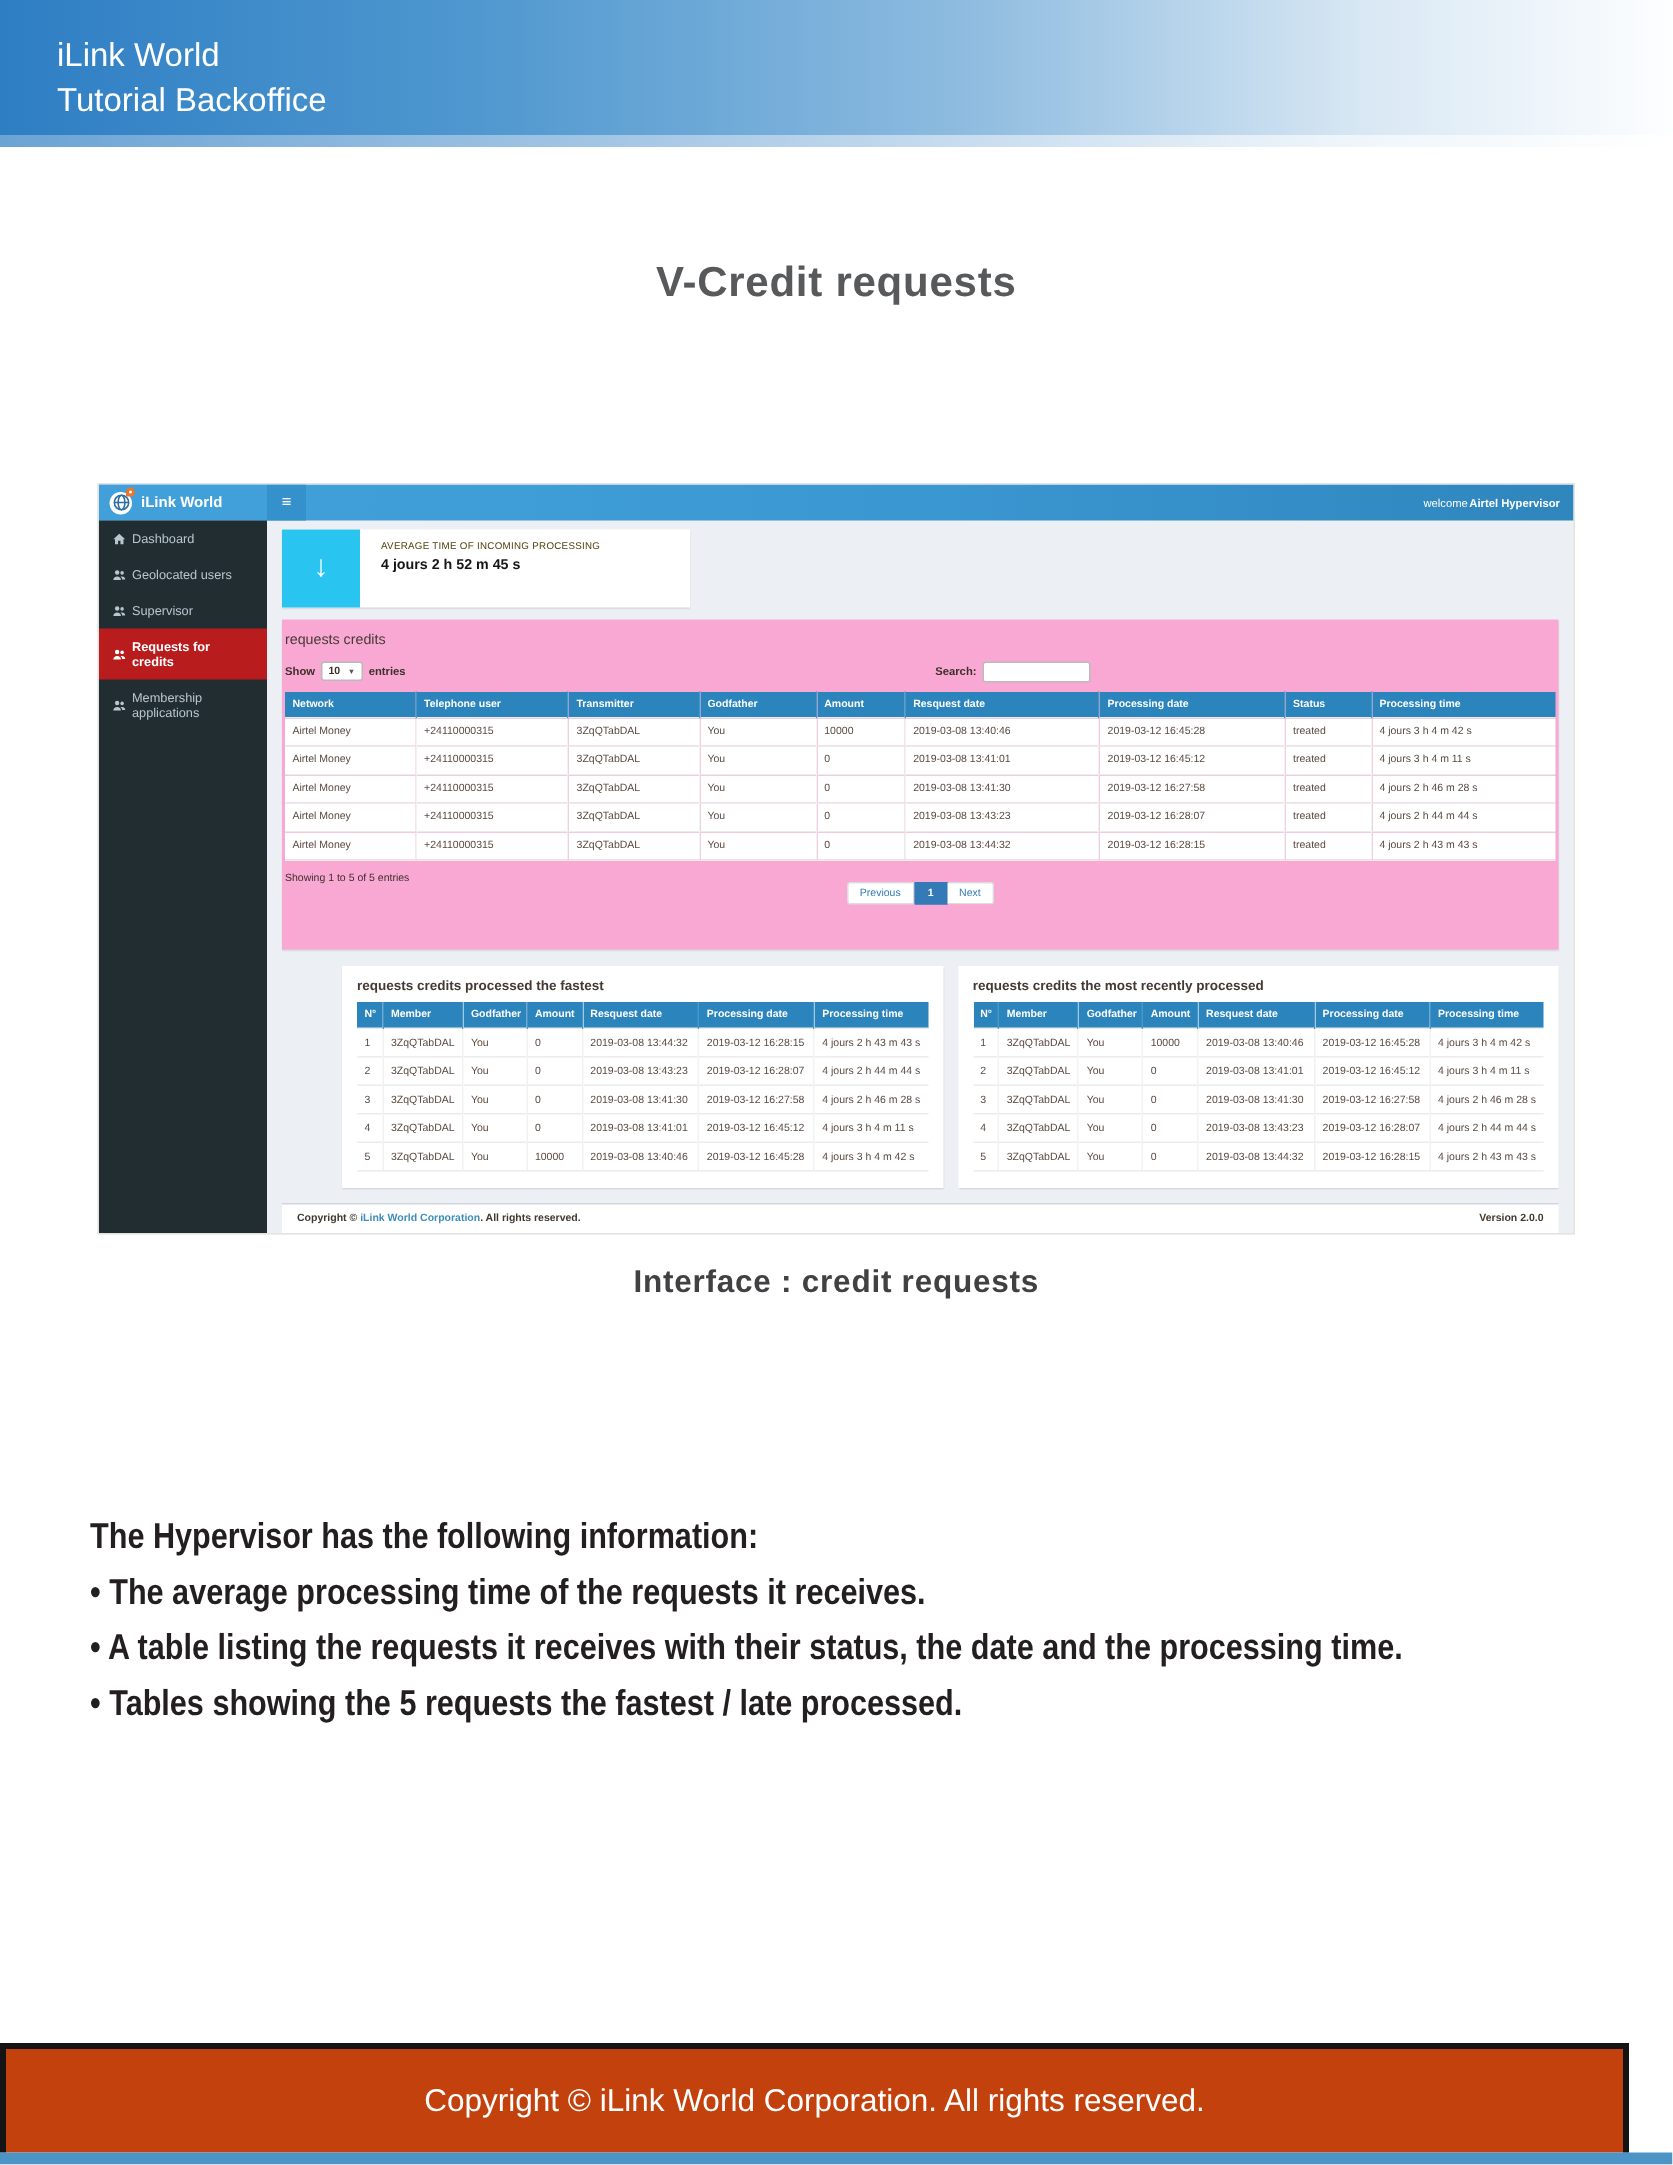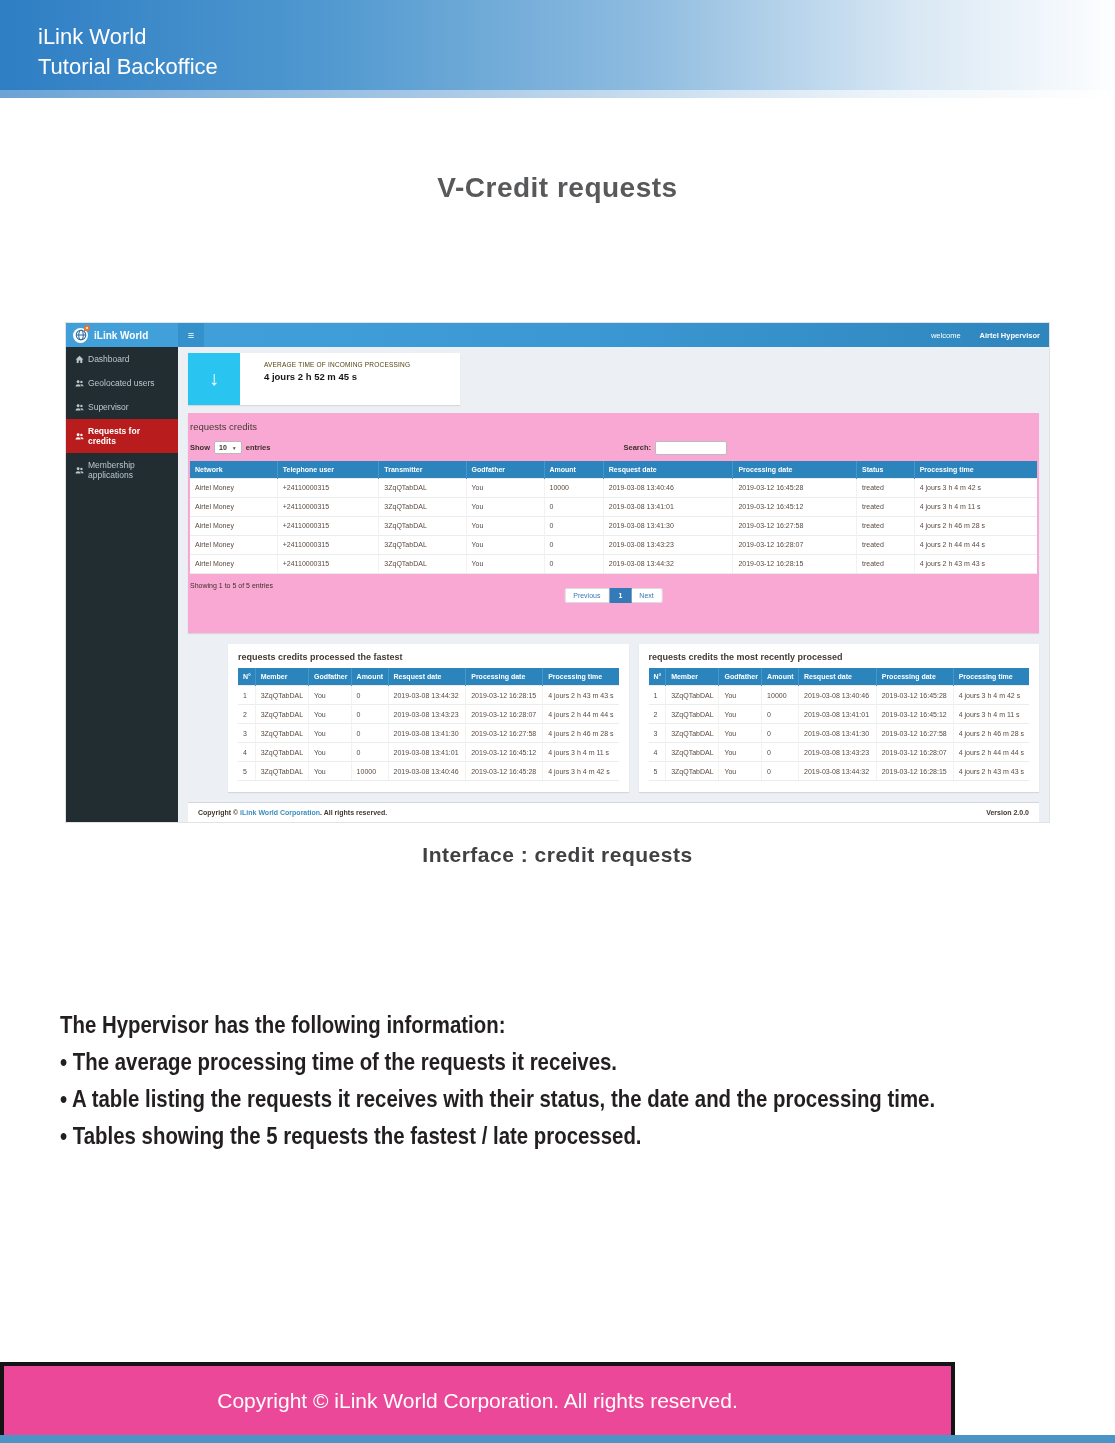--- a/index.html
+++ b/index.html
@@ -41,39 +41,39 @@
     background:linear-gradient(90deg,#42a2dc 0%,#3b97d2 55%,#2f86bd 100%); }
   .ss-brand { width:112px; display:flex; align-items:center; gap:6px; padding-left:7px;
     background:#41a0da; color:#fff; font-weight:bold; font-size:10px; }
   .ss-logo { position:relative; width:15px; height:15px; border-radius:50%; background:#fff; flex:0 0 auto; }
   .ss-logo svg { position:absolute; inset:1.5px; }
   .ss-pin { position:absolute; top:-3px; right:-2px; width:6px; height:6px; border-radius:50% 50% 50% 0;
     background:#e8762d; transform:rotate(0deg); }
   .ss-pin::after { content:""; position:absolute; left:2px; top:2px; width:2px; height:2px; border-radius:50%; background:#fff; }
   .ss-burger { width:26px; background:#3591cb; color:#fff; display:flex; align-items:center;
     justify-content:center; font-size:11px; cursor:pointer; }
-  .ss-welcome { margin-left:auto; display:flex; align-items:center; gap:19px; padding-right:9px;
+  .ss-welcome { margin-left:auto; display:flex; align-items:center; gap:1px; padding-right:9px;
     color:#fff; font-size:7.5px; }
   .ss-welcome b { font-size:7.5px; }
 
   .ss-body { display:flex; height:477px; }
   .ss-sidebar { width:112px; background:#222d32; flex:0 0 auto; }
   .ss-item { display:flex; align-items:center; gap:4px; padding:7px 9px;
     color:#b8c7ce; font-size:8.5px; cursor:pointer; }
   .ss-item .ic { width:9px; height:9px; flex:0 0 auto; display:flex; }
   .ss-item svg { width:9px; height:9px; fill:currentColor; }
   .ss-item.active { background:#b91c1c; color:#fff; font-weight:bold; }
 
   .ss-main { flex:1; padding:6px 10px 0; display:flex; flex-direction:column; overflow:hidden; }
 
   .stat-card { width:272px; height:52px; background:#fff; display:flex;
     box-shadow:0 1px 1px rgba(0,0,0,.10); }
   .stat-icon { width:52px; background:#29c5f0; color:#fff; font-size:20px;
     display:flex; align-items:center; justify-content:center; }
-  .stat-text { padding:8px 24px; }
+  .stat-text { padding:8px 14px; }
   .stat-label { font-size:6.5px; color:#54430f; letter-spacing:.2px; }
   .stat-value { font-size:9.5px; font-weight:bold; color:#161616; margin-top:3px; }
 
   .panel { background:#f9a8d4; margin-top:8px; padding:8px 2px; height:222px;
     box-shadow:0 1px 1px rgba(0,0,0,.10); }
   .panel-title { font-size:9.5px; color:#443a33; }
   .controls { display:flex; align-items:center; margin-top:9px; font-size:7.5px;
     font-weight:600; color:#3c3028; }
   .show-select { display:inline-flex; align-items:center; gap:5px; border:1px solid #b9b9b9;
     border-radius:2px; background:#fff; padding:2px 4px; margin:0 4px; font-size:7px; cursor:pointer; }
@@ -124,22 +124,22 @@
     padding:6px 10px 8px; display:flex; font-size:7px; color:#42382f; font-weight:bold; }
   .ss-footer a { color:#3c8dbc; text-decoration:none; }
   .ss-footer .version { margin-left:auto; font-weight:bold; }
 
   
   .caption { position:absolute; top:843px; left:0; width:1115px; text-align:center;
     font-size:21px; font-weight:bold; color:#414042; letter-spacing:.5px; }
   .info-block { position:absolute; top:1006px; left:60px; width:1240px;
     font-size:24px; font-weight:bold; color:#231f20; line-height:37px;
     transform:scaleX(.85); transform-origin:left top; }
-  .doc-footer { position:absolute; top:1362px; left:0; width:955px; height:73px;
-    background:#ec4899; border:4px solid #141414; border-bottom:none;
+  .doc-footer { position:absolute; top:1362px; left:0; width:1086px; height:73px;
+    background:#c2410c; border:4px solid #141414; border-bottom:none;
     display:flex; align-items:center; justify-content:center; }
   .doc-footer .f-text { color:#fff; font-size:21px; }
   .doc-footer-strip { position:absolute; top:1435px; left:0; width:1115px; height:8px; background:#4c93c6; }
 </style>
 </head>
 <body>
 
 <div class="doc-header">
   <div class="h-wrap">
     <div class="h-line">iLink World</div>

